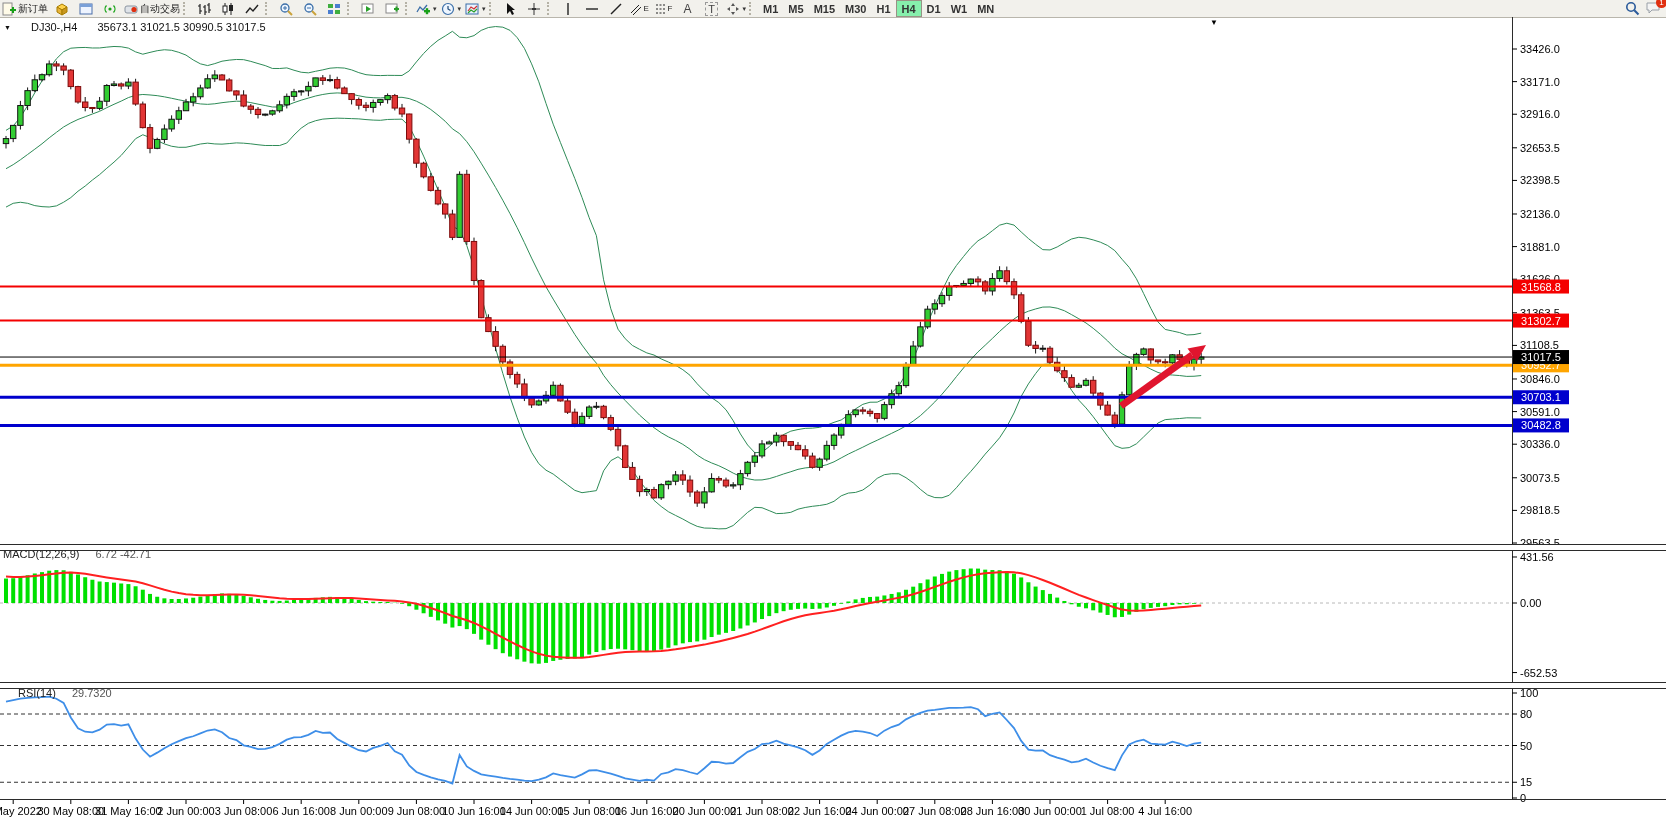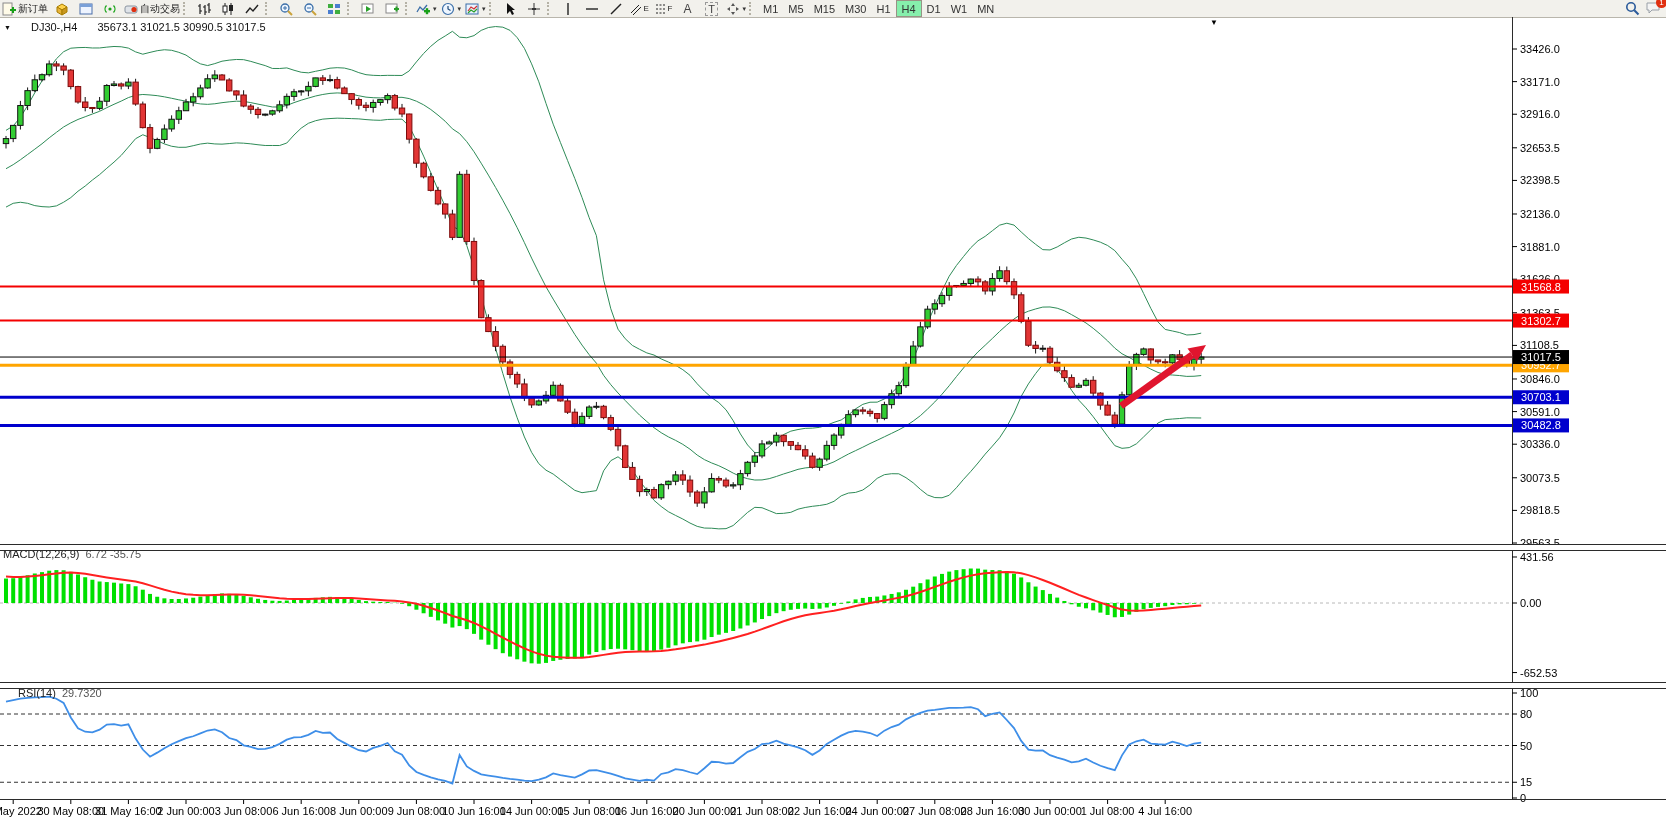--- a/index.html
+++ b/index.html
@@ -6,30 +6,30 @@
   body{width:1666px;height:822px;position:relative;overflow:hidden;
        font-family:"Liberation Sans","DejaVu Sans",sans-serif;-webkit-font-smoothing:none;}
   
   .toolbar{position:absolute;left:0;top:0;width:1666px;height:17px;background:#f2f1ec;
            border-bottom:1px solid #b9b6ac;display:flex;align-items:center;font-size:11px;color:#222;}
   .tb-btn{height:15px;min-width:20px;display:flex;align-items:center;justify-content:center;
           gap:2px;padding:0 2px;cursor:default;}
   .tb-label{font-size:10px;white-space:nowrap;}
   .grip{width:6px;height:13px;margin:0 1px;border-left:2px dotted #b5b2a6;}
   .caret{font-size:7px;color:#333;margin-left:1px;}
-  .tf-btn{height:15px;padding:0 5px;font-size:11px;color:#333;display:flex;align-items:center;}
+  .tf-btn{height:15px;padding:0 5px;font-size:11px;color:#333;display:flex;align-items:center;font-weight:bold;}
   .tf-btn.active{border:1px solid #979385;background:#86efac;}
   .tb-right{margin-left:auto;display:flex;align-items:center;margin-right:4px;gap:6px;}
   .badge{position:absolute;right:-5px;top:-4px;background:#e03010;color:#fff;border-radius:50%;
          width:11px;height:11px;font-size:8px;display:flex;align-items:center;justify-content:center;}
   .bubble-wrap{position:relative;}
   
   .sym-line{position:absolute;left:4px;top:21px;font-size:11px;color:#111;display:flex;gap:20px;align-items:center;}
   .sym-dd{font-size:7px;color:#111;}
-  .panel-label{position:absolute;font-size:11px;color:#222;display:flex;gap:6px;}
+  .panel-label{position:absolute;font-size:11px;color:#222;display:flex;gap:16px;}
   .shift-mark{position:absolute;left:1210px;top:18px;font-size:8px;color:#000;}
   .splitter{position:absolute;left:0;width:1666px;height:5px;border-top:1px solid #2b2b2b;
             border-bottom:1px solid #2b2b2b;background:#fff;cursor:row-resize;}
   .baseline{position:absolute;left:0;width:1666px;height:0;border-top:1px solid #2b2b2b;}
   .hotspot{position:absolute;}
   svg text{font-family:"Liberation Sans","DejaVu Sans",sans-serif;}
 </style>
 </head>
 <body>
 
@@ -861,21 +861,21 @@
 
 <div class="sym-line">
   <span class="sym-dd">▼</span>
   <span>DJ30-,H4</span>
   <span>35673.1 31021.5 30990.5 31017.5</span>
 </div>
 <div class="shift-mark">▼</div>
 
 <div class="panel-label" style="left:3px;top:548px">
   <span>MACD(12,26,9)</span>
-  <span style="color:#555">6.72 -35.75</span>
+  <span style="color:#555">6.72 -42.71</span>
 </div>
 <div class="panel-label" style="left:18px;top:687px">
   <span>RSI(14)</span>
   <span style="color:#555">29.7320</span>
 </div>
 
 <div class="splitter" style="top:544px"></div>
 <div class="splitter" style="top:682px"></div>
 <div class="baseline" style="top:799px"></div>
 

